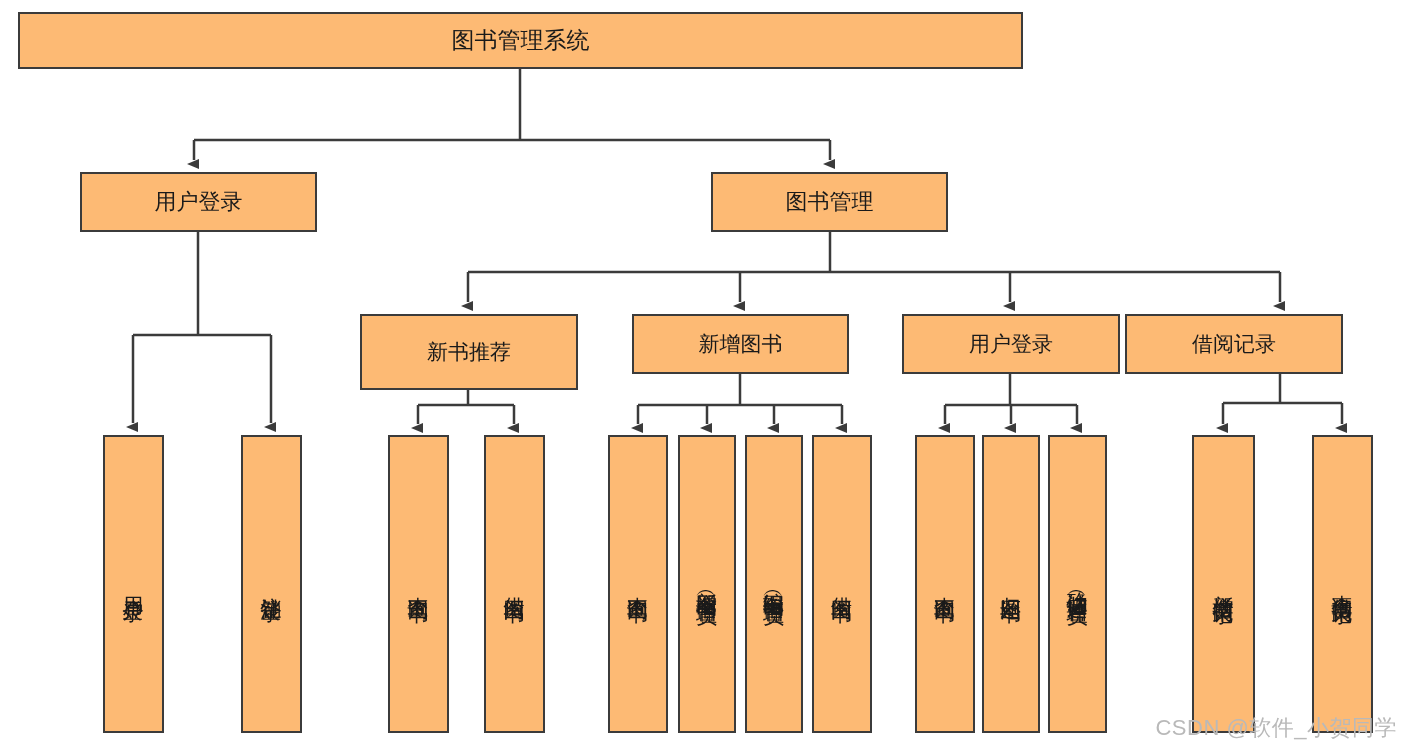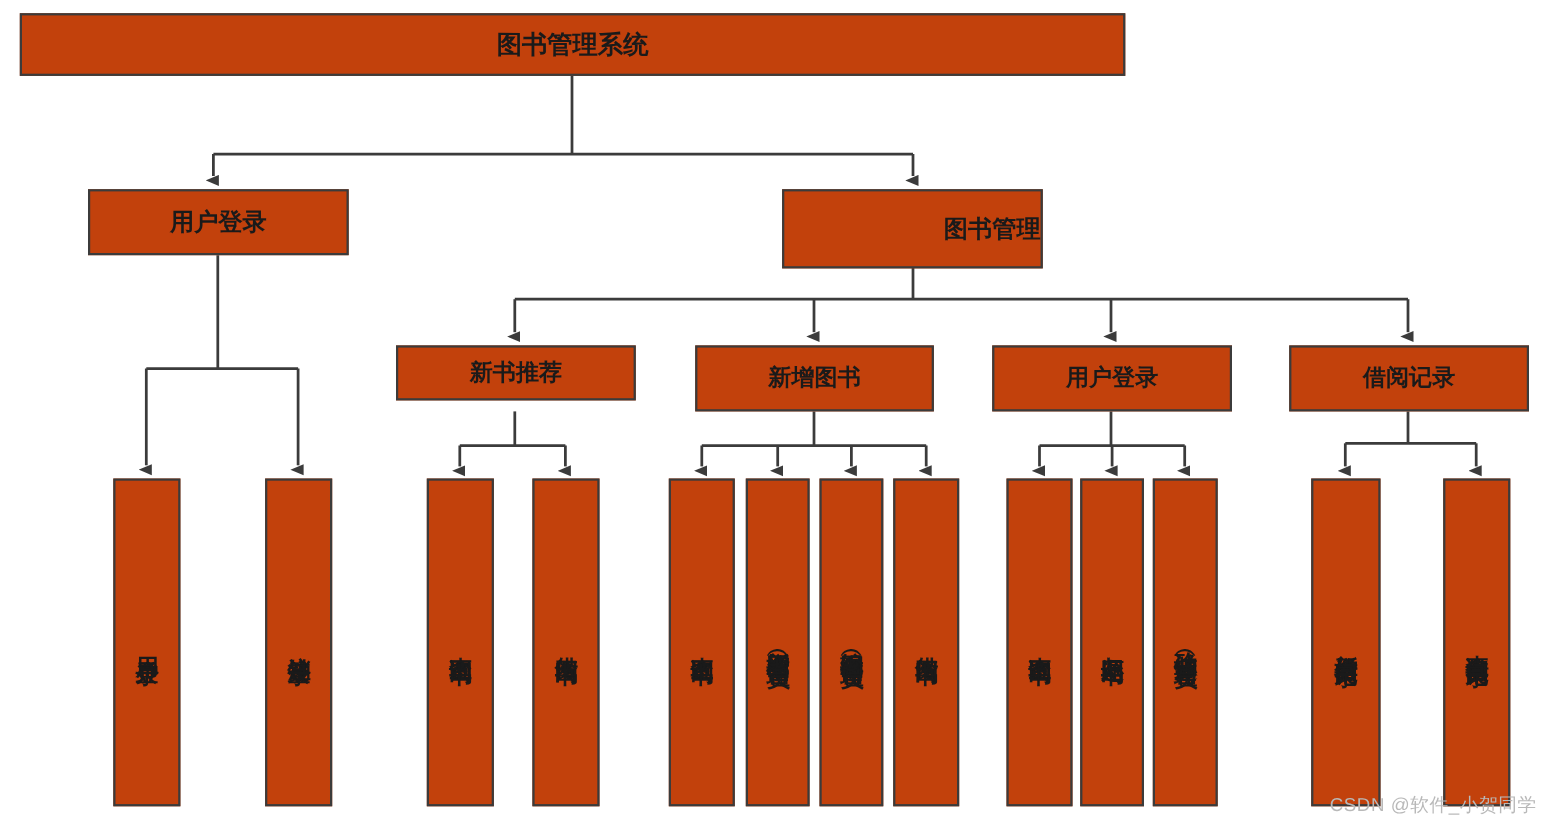--- a/index.html
+++ b/index.html
@@ -21,27 +21,26 @@
     position: absolute;
     left: 0;
     top: 0;
     width: 1405px;
     height: 747px;
     pointer-events: none;
   }
   .node {
     position: absolute;
     box-sizing: border-box;
-    background: #c2410c;
+    background: #fdba74;
     border: 2px solid #3b3b3b;
     display: flex;
     align-items: center;
     justify-content: center;
     color: #1a1a1a;
-    font-weight: bold;
   }
   .node .label {
     display: block;
     text-align: center;
     line-height: 1.18;
     white-space: nowrap;
   }
   .node.root .label   { font-size: 23px; }
   .node.level1 .label { font-size: 22px; }
   .node.level2 .label { font-size: 21px; }
@@ -53,21 +52,21 @@
     font-size: 21px;
     writing-mode: vertical-rl;
     text-orientation: upright;
     letter-spacing: 2px;
     line-height: 1;
   }
   #watermark {
     position: absolute;
     right: 8px;
     bottom: 4px;
-    font-size: 17px;
+    font-size: 22px;
     color: #b9b9b9;
     white-space: nowrap;
     letter-spacing: 0.5px;
   }
 </style>
 </head>
 <body>
 
 <div id="canvas">
 
@@ -121,34 +120,34 @@
     </g>
   </svg>
 
   <div class="node root" style="left:18px; top:12px; width:1005px; height:57px;">
     <span class="label">图书管理系统</span>
   </div>
 
   <div class="node level1" style="left:80px; top:172px; width:237px; height:60px;">
     <span class="label">用户登录</span>
   </div>
-  <div class="node level1" style="left:711px; top:172px; width:237px; height:72px;justify-content:flex-end;">
+  <div class="node level1" style="left:711px; top:172px; width:237px; height:60px;">
     <span class="label">图书管理</span>
   </div>
 
-  <div class="node level2" style="left:360px; top:314px; width:218px; height:50px;">
+  <div class="node level2" style="left:360px; top:314px; width:218px; height:76px;">
     <span class="label">新书推荐</span>
   </div>
   <div class="node level2" style="left:632px; top:314px; width:217px; height:60px;">
     <span class="label">新增图书</span>
   </div>
   <div class="node level2" style="left:902px; top:314px; width:218px; height:60px;">
     <span class="label">用户登录</span>
   </div>
-  <div class="node level2" style="left:1172px; top:314px; width:218px; height:60px;">
+  <div class="node level2" style="left:1125px; top:314px; width:218px; height:60px;">
     <span class="label">借阅记录</span>
   </div>
 
   <div class="node leaf" style="left:103px; top:435px; width:61px; height:298px;">
     <span class="label">用户登录</span>
   </div>
   <div class="node leaf" style="left:241px; top:435px; width:61px; height:298px;">
     <span class="label">注销登录</span>
   </div>
   <div class="node leaf" style="left:388px; top:435px; width:61px; height:298px;">

